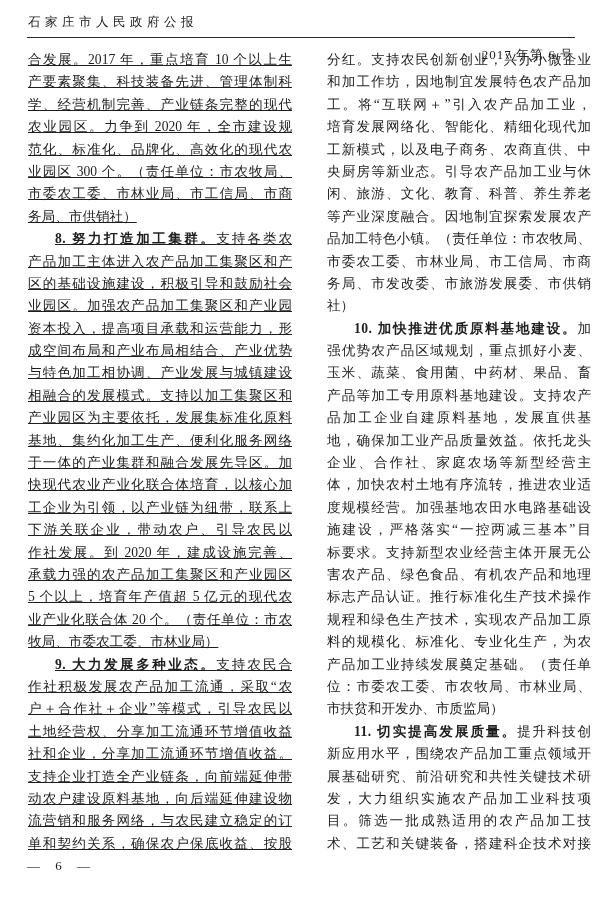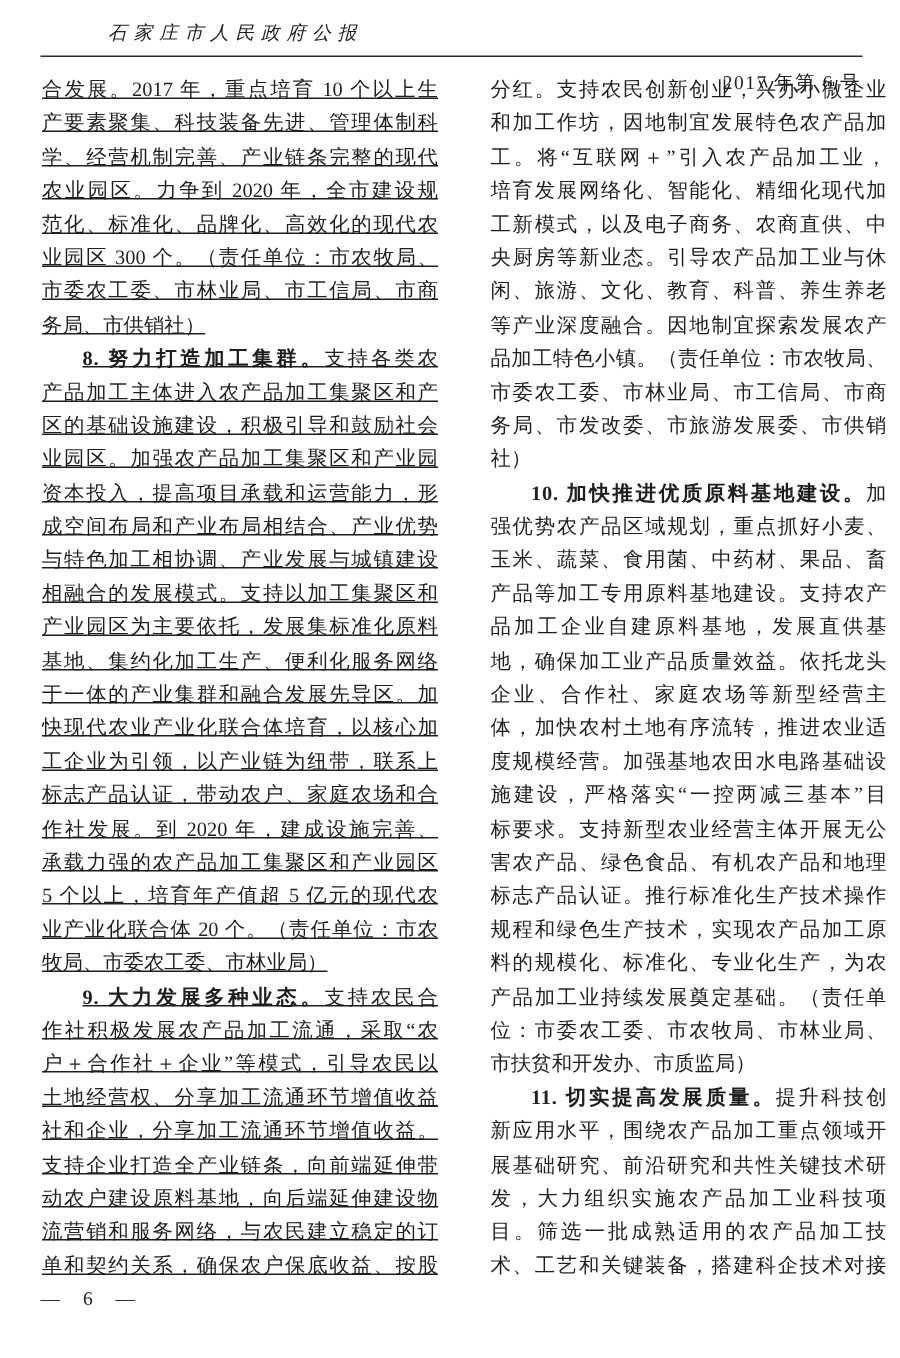--- a/index.html
+++ b/index.html
@@ -12,23 +12,21 @@
     width:600px;height:905px;
     background:var(--bg);
     font-family:"Liberation Serif","DejaVu Serif",serif;
     color:var(--text-color);
     position:relative;
     overflow:hidden;
   }
   .gazette-header-title{
     position:absolute;left:28px;top:14px;
     font-size:12.5px;letter-spacing:4.5px;
-    font-style:italic;
     white-space:nowrap;
-    margin-left:44px;
   }
   .gazette-header-issue{
     position:absolute;right:26px;top:10px;
     font-size:13px;letter-spacing:1px;
     white-space:nowrap;
     margin-top:36px;
   }
   .header-rule{
     position:absolute;left:27px;right:25px;top:37px;
     border-top:1.2px solid var(--rule-color);
@@ -86,21 +84,21 @@
     <div class="line">业园区。加强农产品加工集聚区和产业园</div>
     <div class="line">资本投入，提高项目承载和运营能力，形</div>
     <div class="line">成空间布局和产业布局相结合、产业优势</div>
     <div class="line">与特色加工相协调、产业发展与城镇建设</div>
     <div class="line">相融合的发展模式。支持以加工集聚区和</div>
     <div class="line">产业园区为主要依托，发展集标准化原料</div>
     <div class="line">基地、集约化加工生产、便利化服务网络</div>
     <div class="line">于一体的产业集群和融合发展先导区。加</div>
     <div class="line">快现代农业产业化联合体培育，以核心加</div>
     <div class="line">工企业为引领，以产业链为纽带，联系上</div>
-    <div class="line">标志产品认证，带动农户、家庭农场和合</div>
+    <div class="line">下游关联企业，带动农户、引导农民以</div>
     <div class="line">作社发展。到 2020 年，建成设施完善、</div>
     <div class="line">承载力强的农产品加工集聚区和产业园区</div>
     <div class="line">5 个以上，培育年产值超 5 亿元的现代农</div>
     <div class="line">业产业化联合体 20 个。（责任单位：市农</div>
     <div class="line end">牧局、市委农工委、市林业局）</div>
     <div class="line ind"><span class="head">9. 大力发展多种业态。</span>支持农民合</div>
     <div class="line">作社积极发展农产品加工流通，采取“农</div>
     <div class="line">户＋合作社＋企业”等模式，引导农民以</div>
     <div class="line">土地经营权、分享加工流通环节增值收益</div>
     <div class="line">社和企业，分享加工流通环节增值收益。</div>

